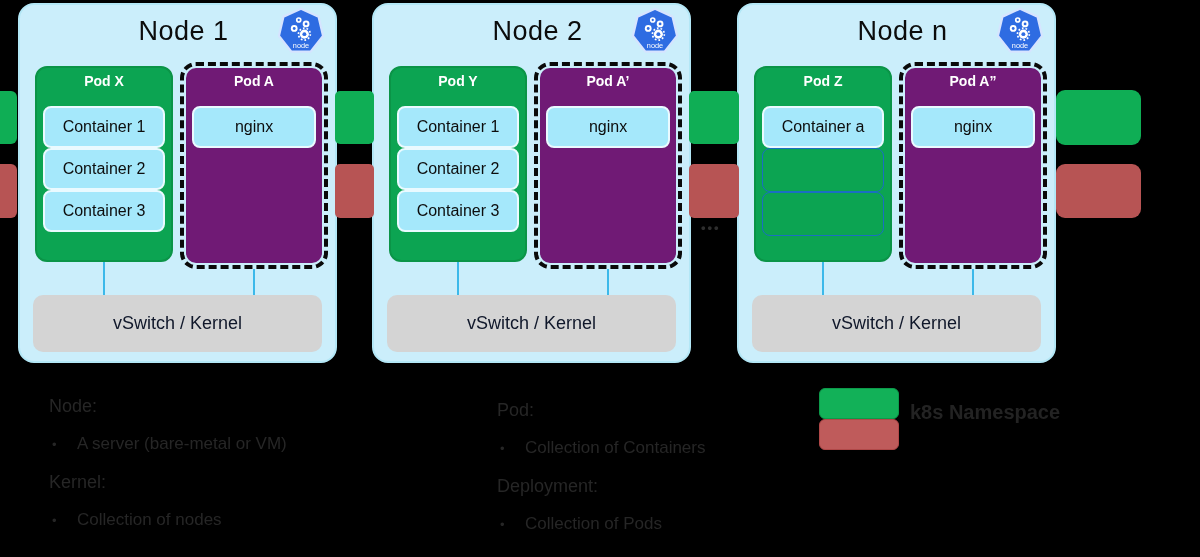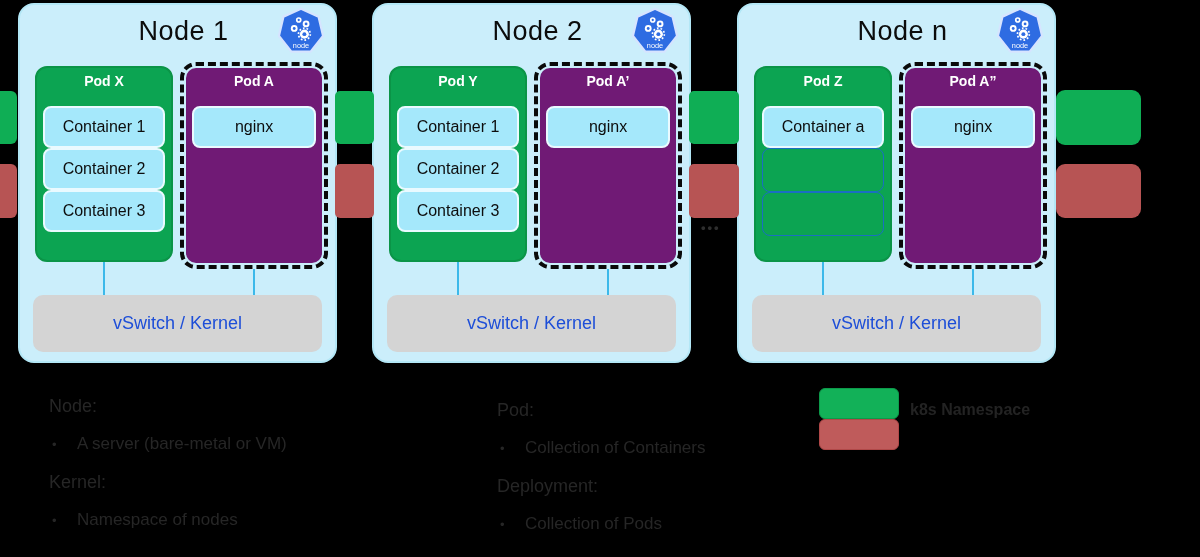--- a/index.html
+++ b/index.html
@@ -37,21 +37,21 @@
     background:#a5e8fb;border:2px solid #eafaff;
     display:flex;align-items:center;justify-content:center;
     font-size:16px;color:#0d0d0d;
   }
   .container-box.empty{background:#0ca452;border:1.5px solid #1a6fc2;height:44px;}
   
   .vswitch{
     position:absolute;left:13px;bottom:9px;width:289px;height:57px;
     background:#d4d4d4;border-radius:10px;
     display:flex;align-items:center;justify-content:center;
-    font-size:18px;color:#1d4ed8;
+    font-size:18px;color:#0f172a;
   }
   .link-line{position:absolute;width:2px;background:#3cb9ea;}
   .line-g{left:83px;top:257px;height:37px;}
   .line-r{left:233px;top:264px;height:30px;}
   
   .conn{position:absolute;border-radius:6px;}
   .conn.green{background:#0fae55;}
   .conn.red{background:#b75454;}
   .stub-g{left:-7px;top:91px;width:24px;height:53px;}
   .stub-r{left:-7px;top:164px;width:24px;height:54px;}
@@ -70,21 +70,21 @@
   .col-left{left:49px;top:396px;}
   .col-right{left:497px;top:400px;}
   .lg-row{height:38px;box-sizing:border-box;}
   .lg-heading{font-size:18px;}
   .lg-item{font-size:17px;padding-left:28px;position:relative;}
   .lg-item .bullet{position:absolute;left:3px;top:3px;font-size:13px;}
   .ns-swatch{position:absolute;left:819px;width:78px;height:29px;border-radius:6px;}
   .ns-green{top:388px;background:#12b158;border:1px solid #0c9a4a;}
   .ns-red{top:419px;background:#bf5b5b;border:1px solid #b04848;}
   .ns-label{
-    position:absolute;left:910px;top:401px;font-size:16px;font-weight:bold;color:#232323;
+    position:absolute;left:910px;top:401px;font-size:20px;font-weight:bold;color:#232323;
   }
 </style>
 </head>
 <body>
 
 <div class="node" style="left:18px">
   <div class="node-title">Node 1</div>
   <div class="k8s-logo">
     <svg viewBox="0 0 100 92" width="58" height="52">
       <polygon points="50,3 19,17 11,51 33,79 67,79 89,51 81,17" fill="#2e6ce2" stroke="#d6e4ff" stroke-width="4" stroke-linejoin="round"></polygon>
@@ -209,21 +209,21 @@
 
 <div class="legend-col col-left">
   <div class="lg-row lg-heading">Node:</div>
   <div class="lg-row lg-item">
     <span class="bullet">•</span>
     <span>A server (bare-metal or VM)</span>
   </div>
   <div class="lg-row lg-heading">Kernel:</div>
   <div class="lg-row lg-item">
     <span class="bullet">•</span>
-    <span>Namespace of nodes</span>
+    <span>Collection of nodes</span>
   </div>
 </div>
 
 <div class="legend-col col-right">
   <div class="lg-row lg-heading">Pod:</div>
   <div class="lg-row lg-item">
     <span class="bullet">•</span>
     <span>Collection of Containers</span>
   </div>
   <div class="lg-row lg-heading">Deployment:</div>

